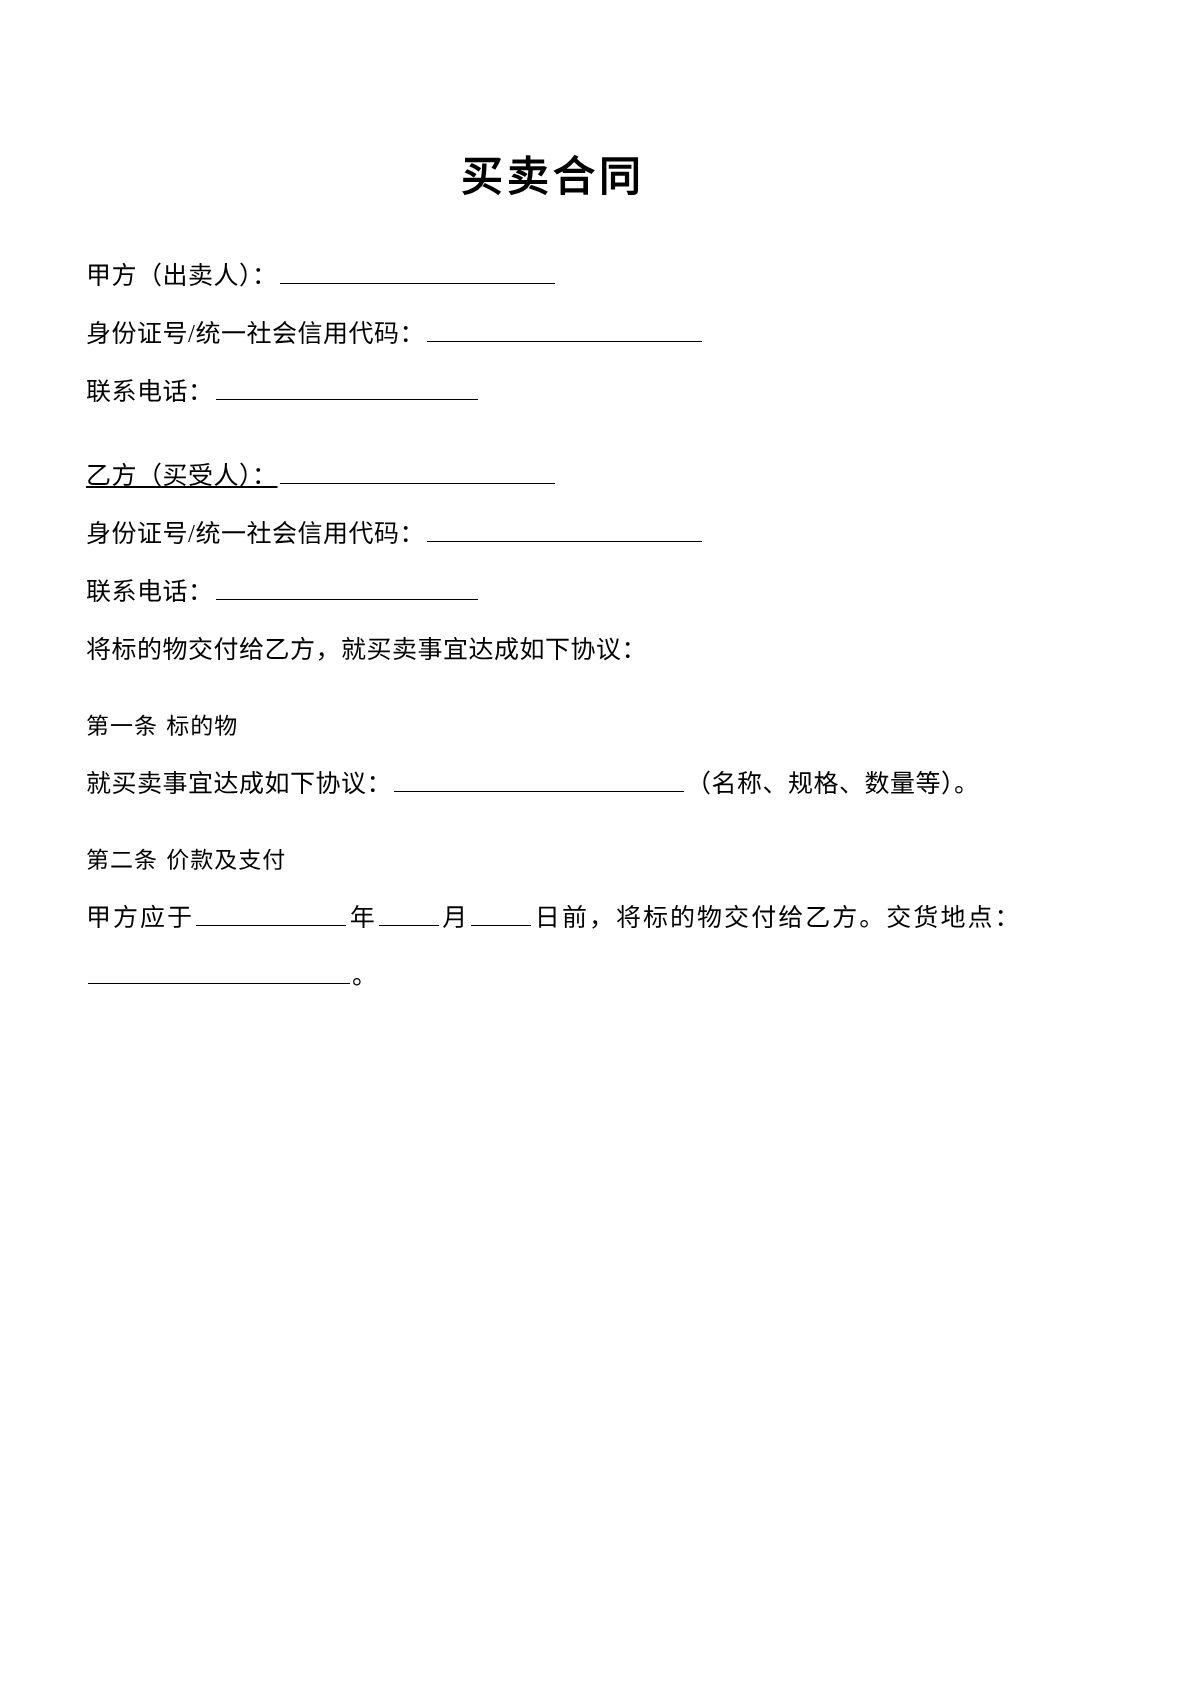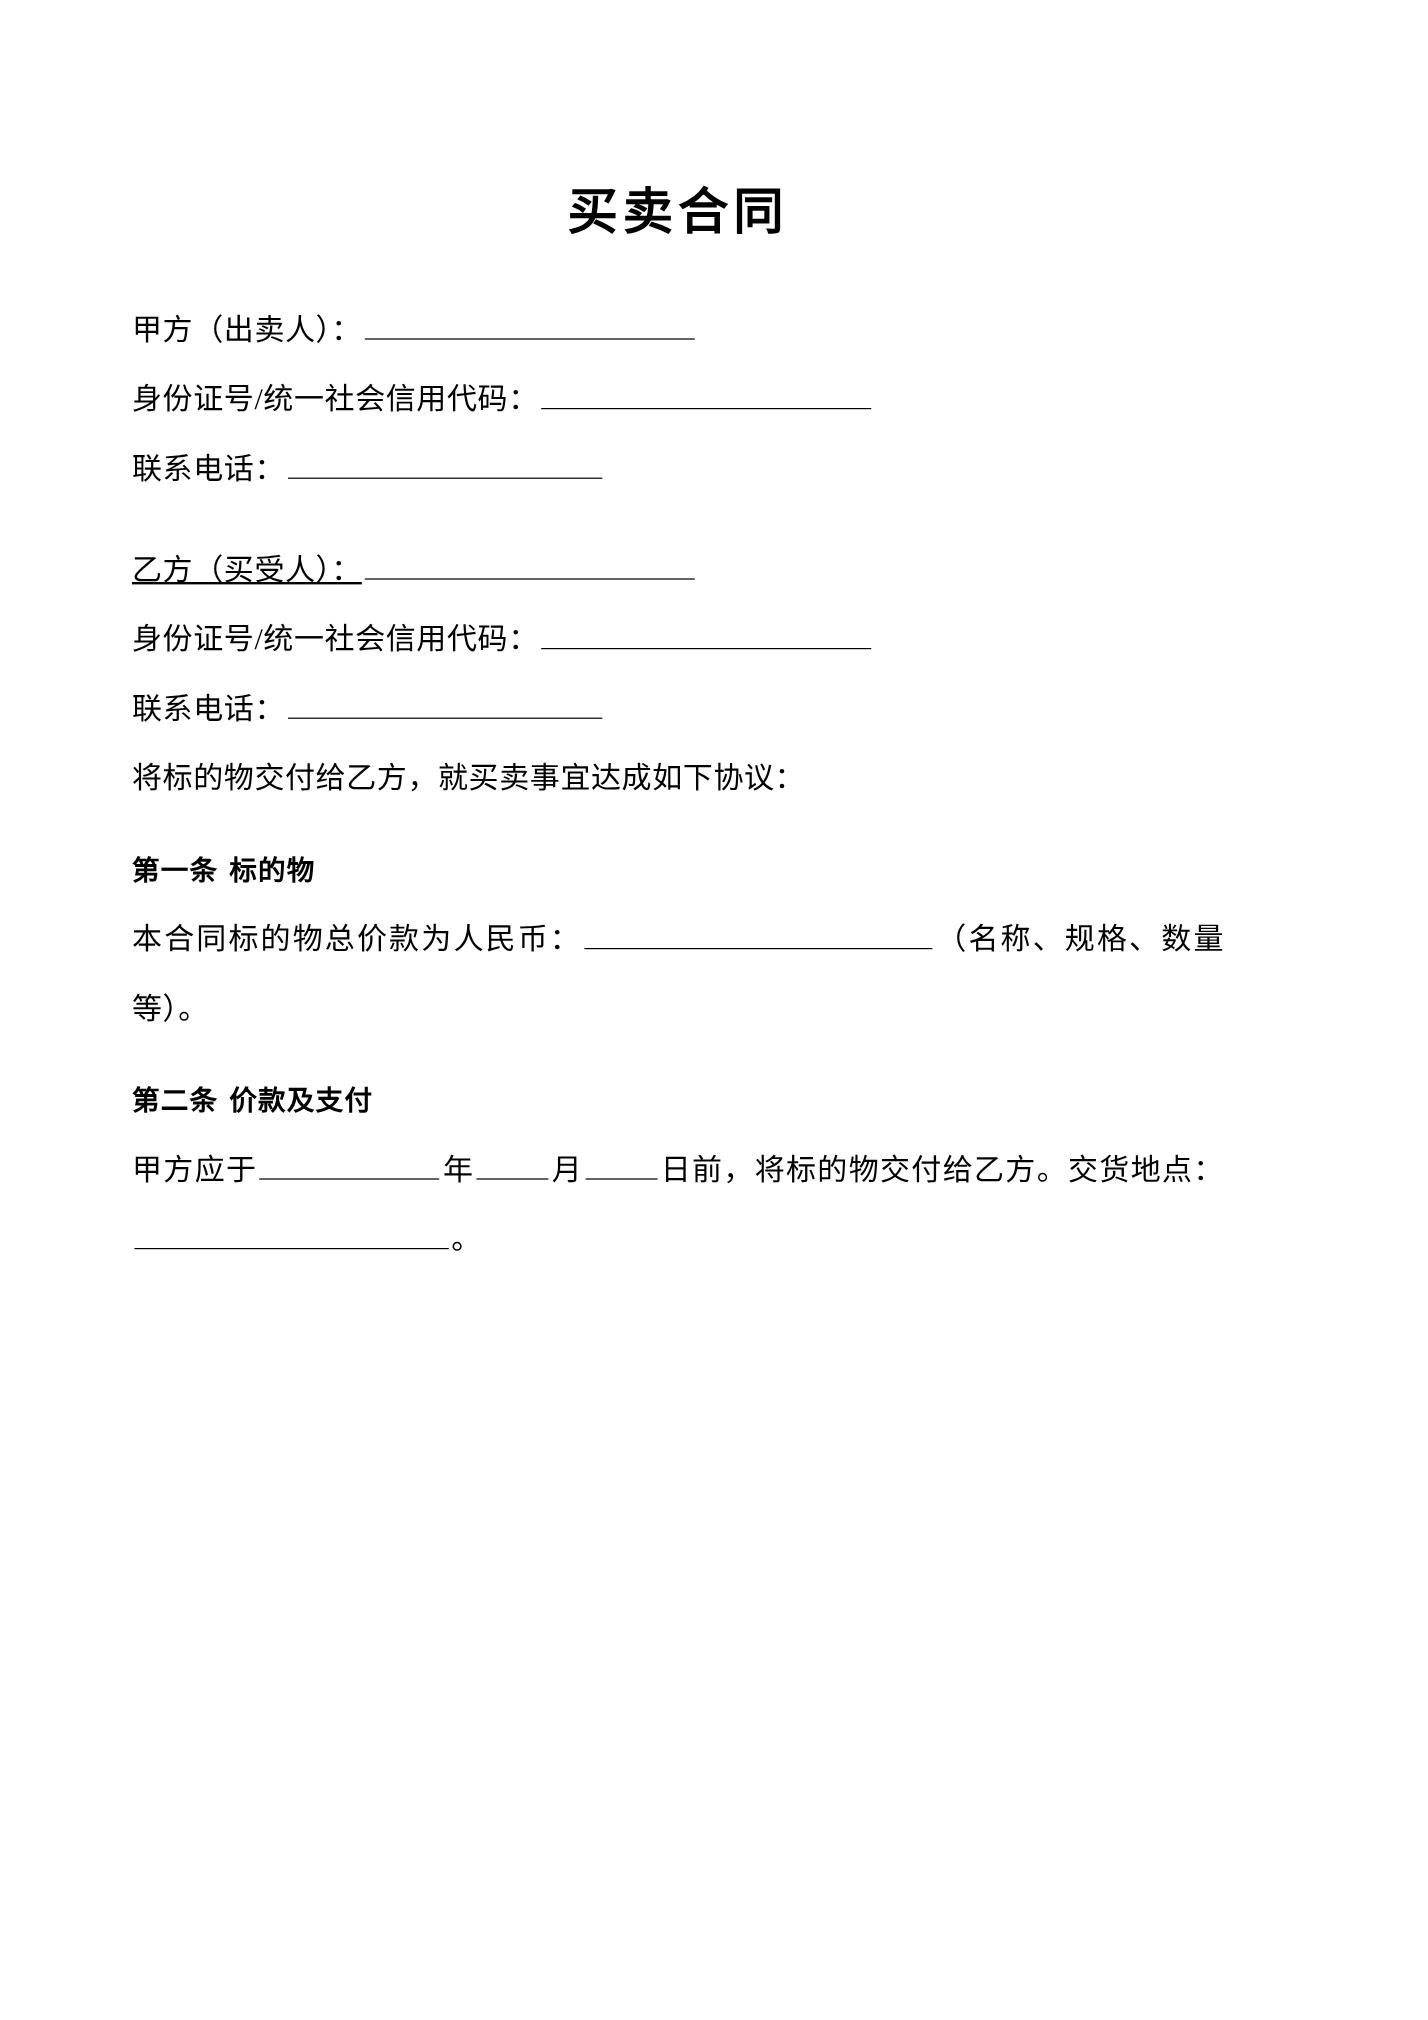--- a/index.html
+++ b/index.html
@@ -12,21 +12,21 @@
     height: 1683px;
     font-family: "Liberation Serif", "DejaVu Serif", serif;
     color: #000000;
     overflow: hidden;
   }
   .page {
     position: relative;
     width: 1190px;
     height: 1683px;
     box-sizing: border-box;
-    padding: 150px 170px 0 110px;
+    padding: 150px 170px 0 86px;
   }
   .doc-title {
     text-align: center;
     font-family: "DejaVu Sans", "Liberation Sans", sans-serif;
     font-weight: bold;
     font-size: 42px;
     letter-spacing: 4px;
     margin: 0 0 42px 0;
     line-height: 1.3;
   }
@@ -39,21 +39,21 @@
   }
   .para.gap-before {
     margin-top: 26px;
     text-decoration: underline;
   }
   .para.gap-after {
     margin-bottom: 10px;
   }
   .section-head {
     font-family: "DejaVu Sans", "Liberation Sans", sans-serif;
-    font-weight: bold;
+    font-weight: normal;
     font-size: 23px;
     line-height: 58px;
     margin: 18px 0 0 0;
     letter-spacing: 1px;
   }
   .blank {
     display: inline-block;
     border-bottom: 1px solid #000;
     vertical-align: baseline;
     height: 20px;
@@ -93,21 +93,21 @@
   </p>
 
   <p class="para">
     <span>联系电话：</span><span class="blank b-md"></span>
   </p>
 
   <p class="para">将标的物交付给乙方，就买卖事宜达成如下协议：</p>
 
   <h2 class="section-head">第一条  标的物</h2>
   <p class="para">
-    <span>本合同标的物总价款为人民币：</span><span class="blank b-xl"></span><span>（名称、规格、数量等）。</span>
+    <span>就买卖事宜达成如下协议：</span><span class="blank b-xl"></span><span>（名称、规格、数量等）。</span>
   </p>
 
   <h2 class="section-head">第二条  价款及支付</h2>
 
   <p class="para">
     <span>甲方应于</span><span class="blank b-sm"></span><span>年</span><span class="blank b-xs"></span><span>月</span><span class="blank b-xs"></span><span>日前，将标的物交付给乙方。交</span><span>货地点：</span><span class="blank b-md"></span><span>。</span>
   </p>
 
 </div>
 

